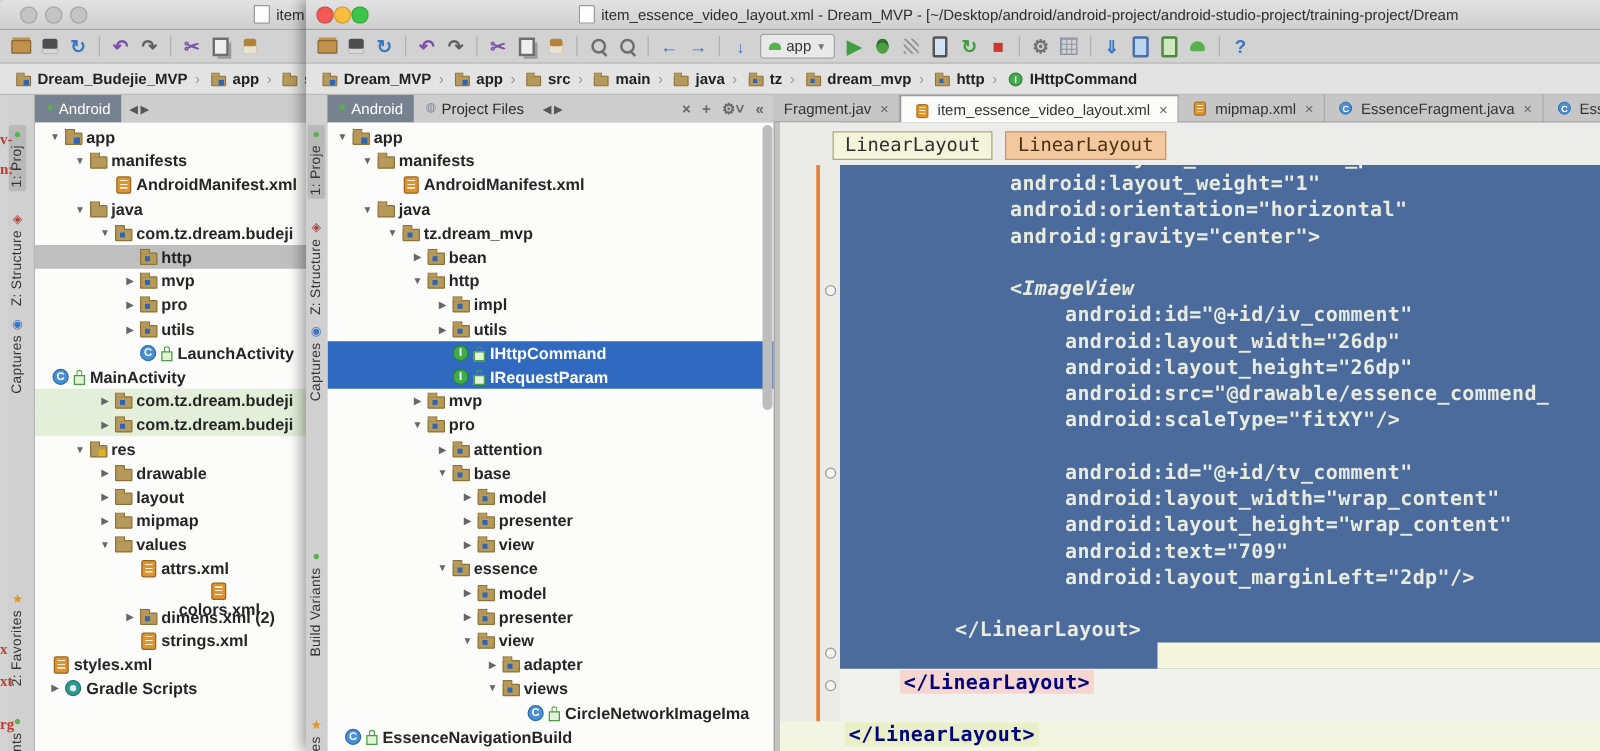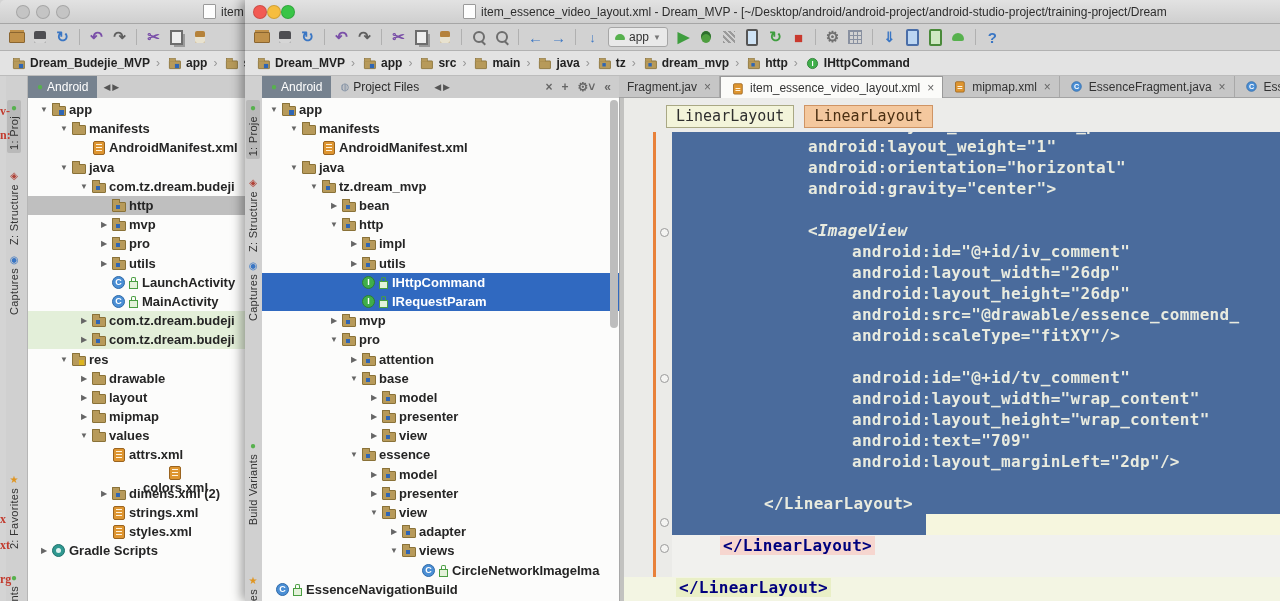--- a/index.html
+++ b/index.html
@@ -259,21 +259,21 @@
             <span class="dot dot-pkg"></span>
           </span>
           <span class="lbl">utils</span>
         </div>
         <div class="trow" style="padding-left: 70px;">
           <span class="arr"></span>
           <span class="tico t-class"></span>
           <span class="t-lock"></span>
           <span class="lbl">LaunchActivity</span>
         </div>
-        <div class="trow" style="padding-left: 70px;">
+        <div class="trow" style="">
           <span class="arr"></span>
           <span class="tico t-class"></span>
           <span class="t-lock"></span>
           <span class="lbl">MainActivity</span>
         </div>
         <div class="trow sel-green" style="padding-left: 50px;">
           <span class="arr">▶</span>
           <span class="tico t-pkg">
             <span class="dot dot-pkg"></span>
           </span>
@@ -328,21 +328,21 @@
           <span class="tico t-pkg">
             <span class="dot dot-pkg"></span>
           </span>
           <span class="lbl">dimens.xml (2)</span>
         </div>
         <div class="trow" style="padding-left: 70px;">
           <span class="arr"></span>
           <span class="tico t-xml"></span>
           <span class="lbl">strings.xml</span>
         </div>
-        <div class="trow" style="padding-left: 70px;">
+        <div class="trow" style="">
           <span class="arr"></span>
           <span class="tico t-xml"></span>
           <span class="lbl">styles.xml</span>
         </div>
         <div class="trow" style="padding-left: 10px;">
           <span class="arr">▶</span>
           <span class="tico t-gradle"></span>
           <span class="lbl">Gradle Scripts</span>
         </div>
       </div>

